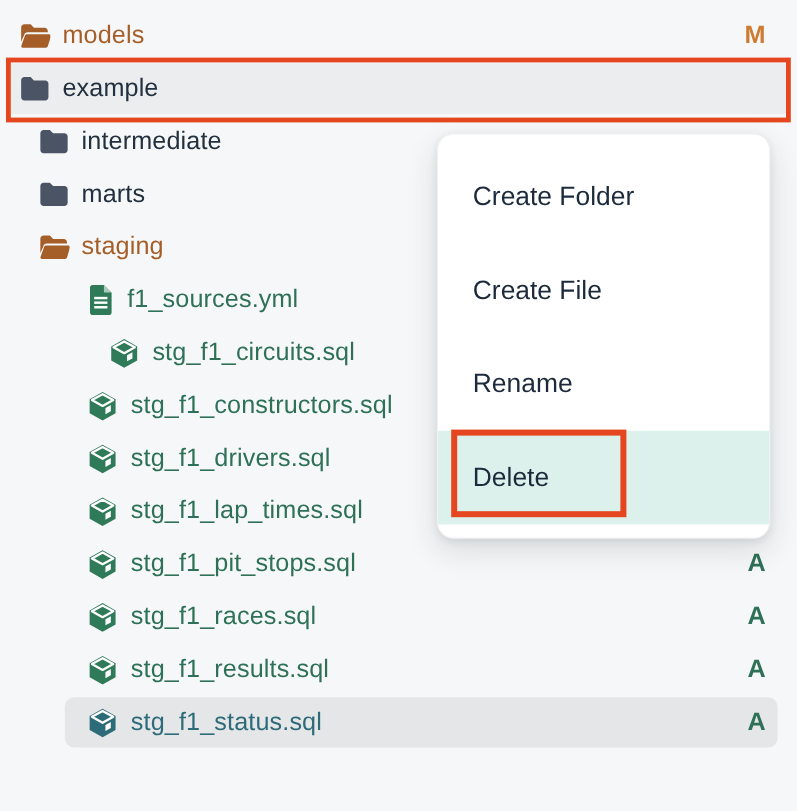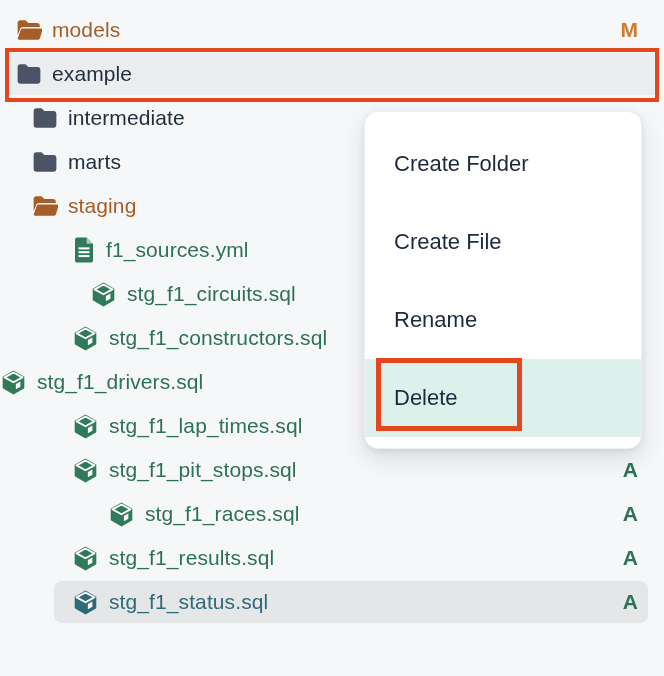--- a/index.html
+++ b/index.html
@@ -165,21 +165,21 @@
     <span class="icon">
           <svg width="27" height="27" viewBox="0 0 24 24">
             <path d="M12 1.4 L21.6 6.8 V17.2 L12 22.6 L2.4 17.2 V6.8 Z" fill="#2f7a58"></path>
             <path d="M4.1 7.4 L12 3.1 L19.9 7.4 L12 11.8 Z" fill="none" stroke="#ffffff" stroke-width="1.7" stroke-linejoin="round"></path>
             <path d="M14.1 13.4 L18.1 11.2 V15.7 L14.1 17.9 Z" fill="#ffffff"></path>
           </svg>
         </span>
     <span class="label c-green">stg_f1_constructors.sql</span>
     <span class="spacer"></span>
   </div>
-      <div class="tree-row" style="">
+      <div class="tree-row" style="padding-left: 72px;">
 
     <span class="icon">
           <svg width="27" height="27" viewBox="0 0 24 24">
             <path d="M12 1.4 L21.6 6.8 V17.2 L12 22.6 L2.4 17.2 V6.8 Z" fill="#2f7a58"></path>
             <path d="M4.1 7.4 L12 3.1 L19.9 7.4 L12 11.8 Z" fill="none" stroke="#ffffff" stroke-width="1.7" stroke-linejoin="round"></path>
             <path d="M14.1 13.4 L18.1 11.2 V15.7 L14.1 17.9 Z" fill="#ffffff"></path>
           </svg>
         </span>
     <span class="label c-green">stg_f1_drivers.sql</span>
     <span class="spacer"></span>
@@ -203,21 +203,21 @@
           <svg width="27" height="27" viewBox="0 0 24 24">
             <path d="M12 1.4 L21.6 6.8 V17.2 L12 22.6 L2.4 17.2 V6.8 Z" fill="#2f7a58"></path>
             <path d="M4.1 7.4 L12 3.1 L19.9 7.4 L12 11.8 Z" fill="none" stroke="#ffffff" stroke-width="1.7" stroke-linejoin="round"></path>
             <path d="M14.1 13.4 L18.1 11.2 V15.7 L14.1 17.9 Z" fill="#ffffff"></path>
           </svg>
         </span>
     <span class="label c-green">stg_f1_pit_stops.sql</span>
     <span class="spacer"></span>
   <span class="badge b-green">A</span>
       </div>
-      <div class="tree-row" style="padding-left: 108px;">
+      <div class="tree-row" style="padding-left: 72px;">
 
     <span class="icon">
           <svg width="27" height="27" viewBox="0 0 24 24">
             <path d="M12 1.4 L21.6 6.8 V17.2 L12 22.6 L2.4 17.2 V6.8 Z" fill="#2f7a58"></path>
             <path d="M4.1 7.4 L12 3.1 L19.9 7.4 L12 11.8 Z" fill="none" stroke="#ffffff" stroke-width="1.7" stroke-linejoin="round"></path>
             <path d="M14.1 13.4 L18.1 11.2 V15.7 L14.1 17.9 Z" fill="#ffffff"></path>
           </svg>
         </span>
     <span class="label c-green">stg_f1_races.sql</span>
     <span class="spacer"></span>

